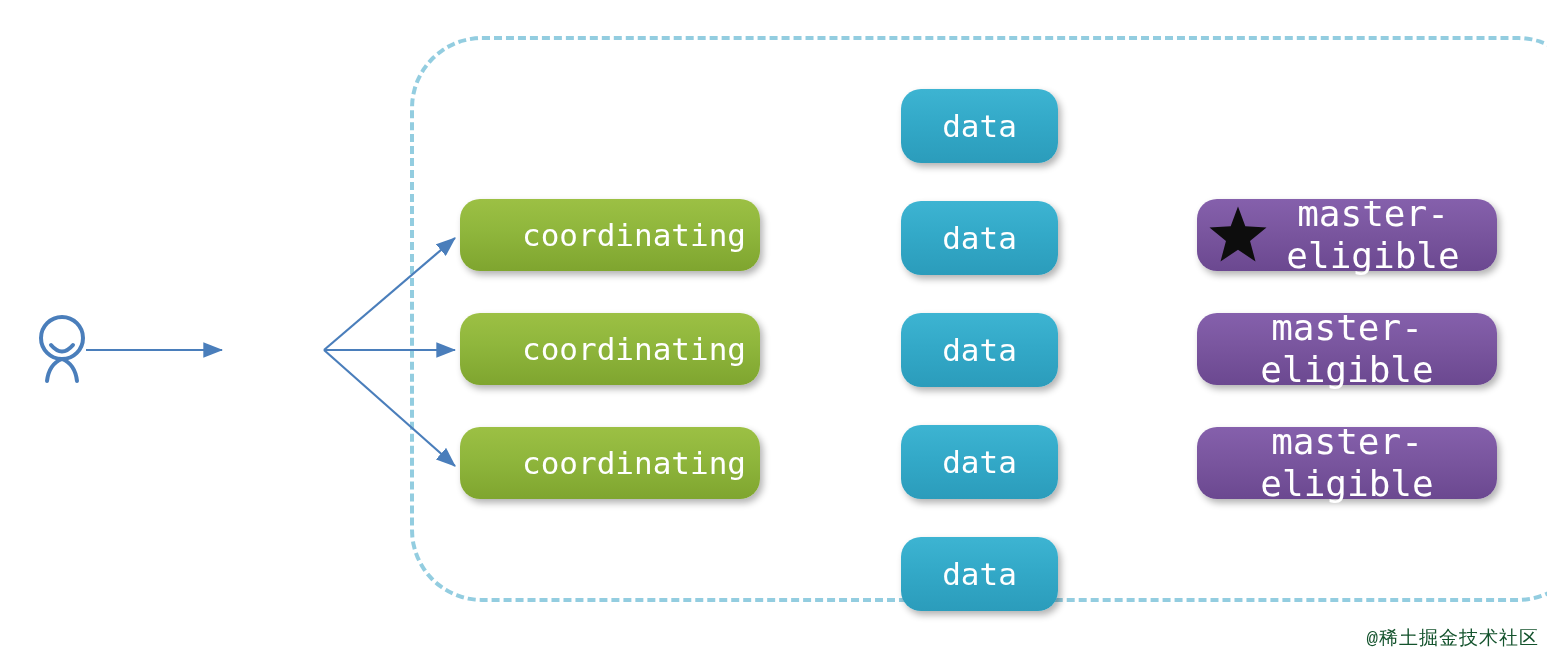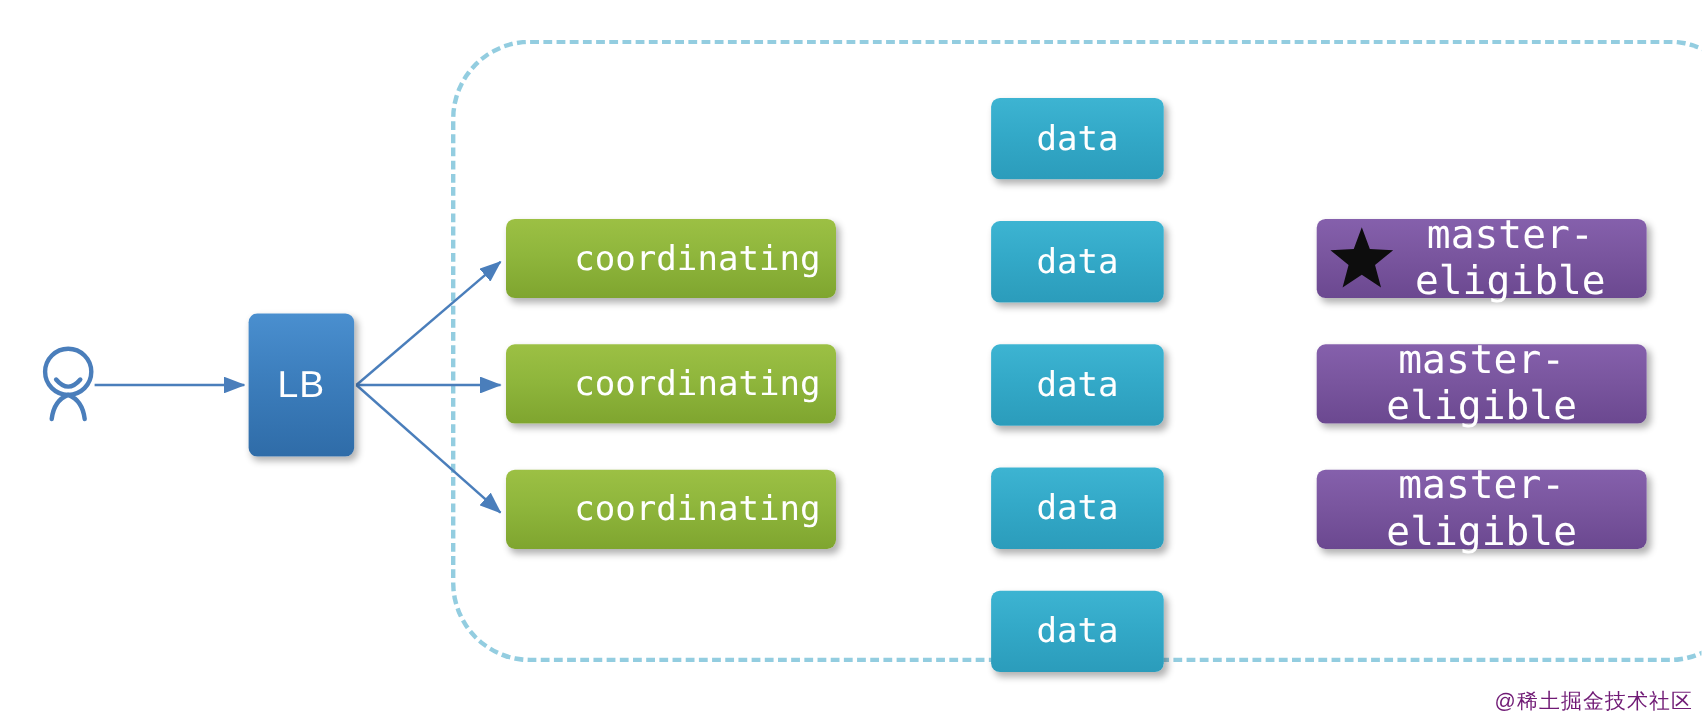--- a/index.html
+++ b/index.html
@@ -28,21 +28,21 @@
     border: 4px dashed #93cde0;
     border-radius: 72px;
     box-sizing: border-box;
     background: transparent;
   }
 
   
   .node {
     position: absolute;
     box-sizing: border-box;
-    border-radius: 8px;
+    border-radius: 20px;
     display: flex;
     align-items: center;
     justify-content: center;
     color: #ffffff;
     text-align: center;
     line-height: 1.18;
     box-shadow: 3px 4px 7px rgba(0,0,0,0.30);
     white-space: pre-line;
   }
 
@@ -93,23 +93,23 @@
     width: 1547px;
     height: 659px;
     pointer-events: none;
   }
 
   
   .watermark {
     position: absolute;
     right: 8px;
     bottom: 8px;
-    font-family: Liberation Sans, sans-serif;
+    font-family: Liberation Mono, monospace;
     font-size: 19px;
-    color: #701a75;
+    color: #14532d;
     letter-spacing: 1px;
     white-space: nowrap;
   }
 </style>
 </head>
 <body>
 
 <div id="canvas">
 
   <div class="cluster-boundary"></div>
@@ -130,23 +130,20 @@
 
     <line x1="86" y1="350" x2="222" y2="350" stroke="#4a7ebb" stroke-width="2.2" marker-end="url(#arrowhead)"></line>
 
     <line x1="324" y1="350" x2="455" y2="238" stroke="#4a7ebb" stroke-width="2.2" marker-end="url(#arrowhead)"></line>
 
     <line x1="324" y1="350" x2="455" y2="350" stroke="#4a7ebb" stroke-width="2.2" marker-end="url(#arrowhead)"></line>
 
     <line x1="324" y1="350" x2="455" y2="466" stroke="#4a7ebb" stroke-width="2.2" marker-end="url(#arrowhead)"></line>
   </svg>
 
-  <div class="node node-lb" style="left:226px; top:285px; width:96px; height:130px;">
-    <span class="node-label">LB</span>
-  </div>
 
   <div class="node node-coordinating" style="left:460px; top:199px; width:300px; height:72px;">
     <span class="node-label">coordinating</span>
   </div>
   <div class="node node-coordinating" style="left:460px; top:313px; width:300px; height:72px;">
     <span class="node-label">coordinating</span>
   </div>
   <div class="node node-coordinating" style="left:460px; top:427px; width:300px; height:72px;">
     <span class="node-label">coordinating</span>
   </div>

